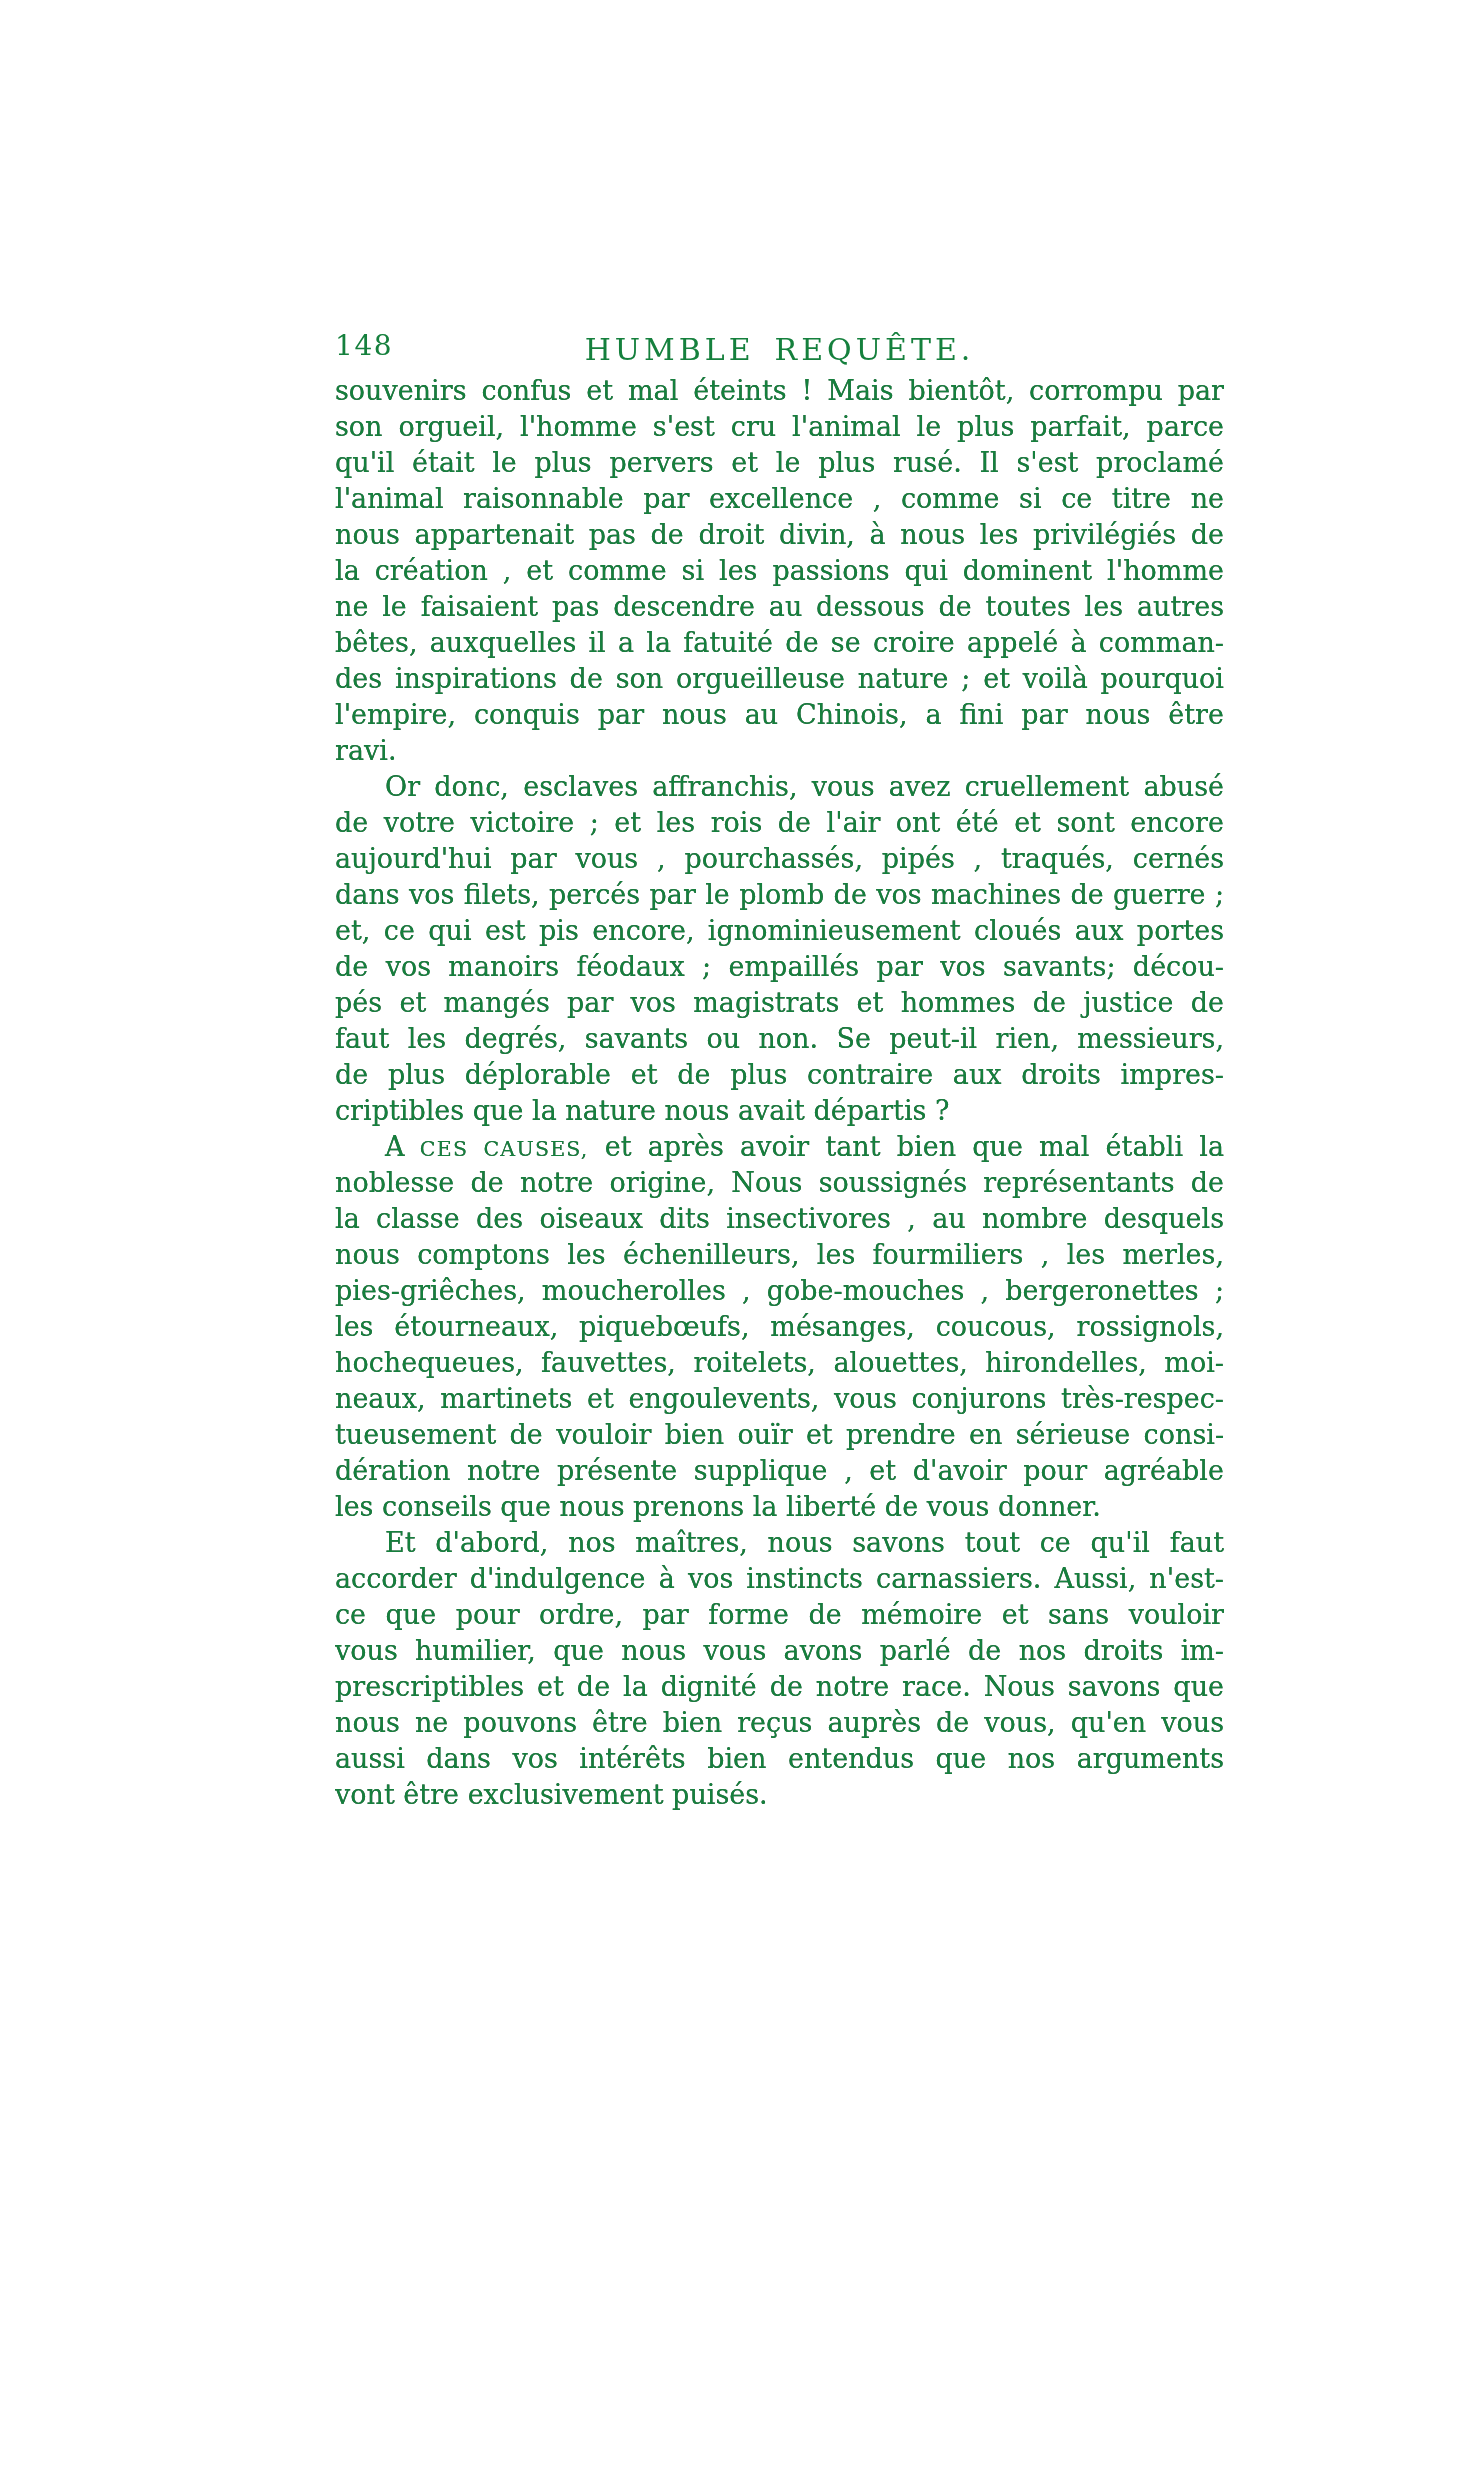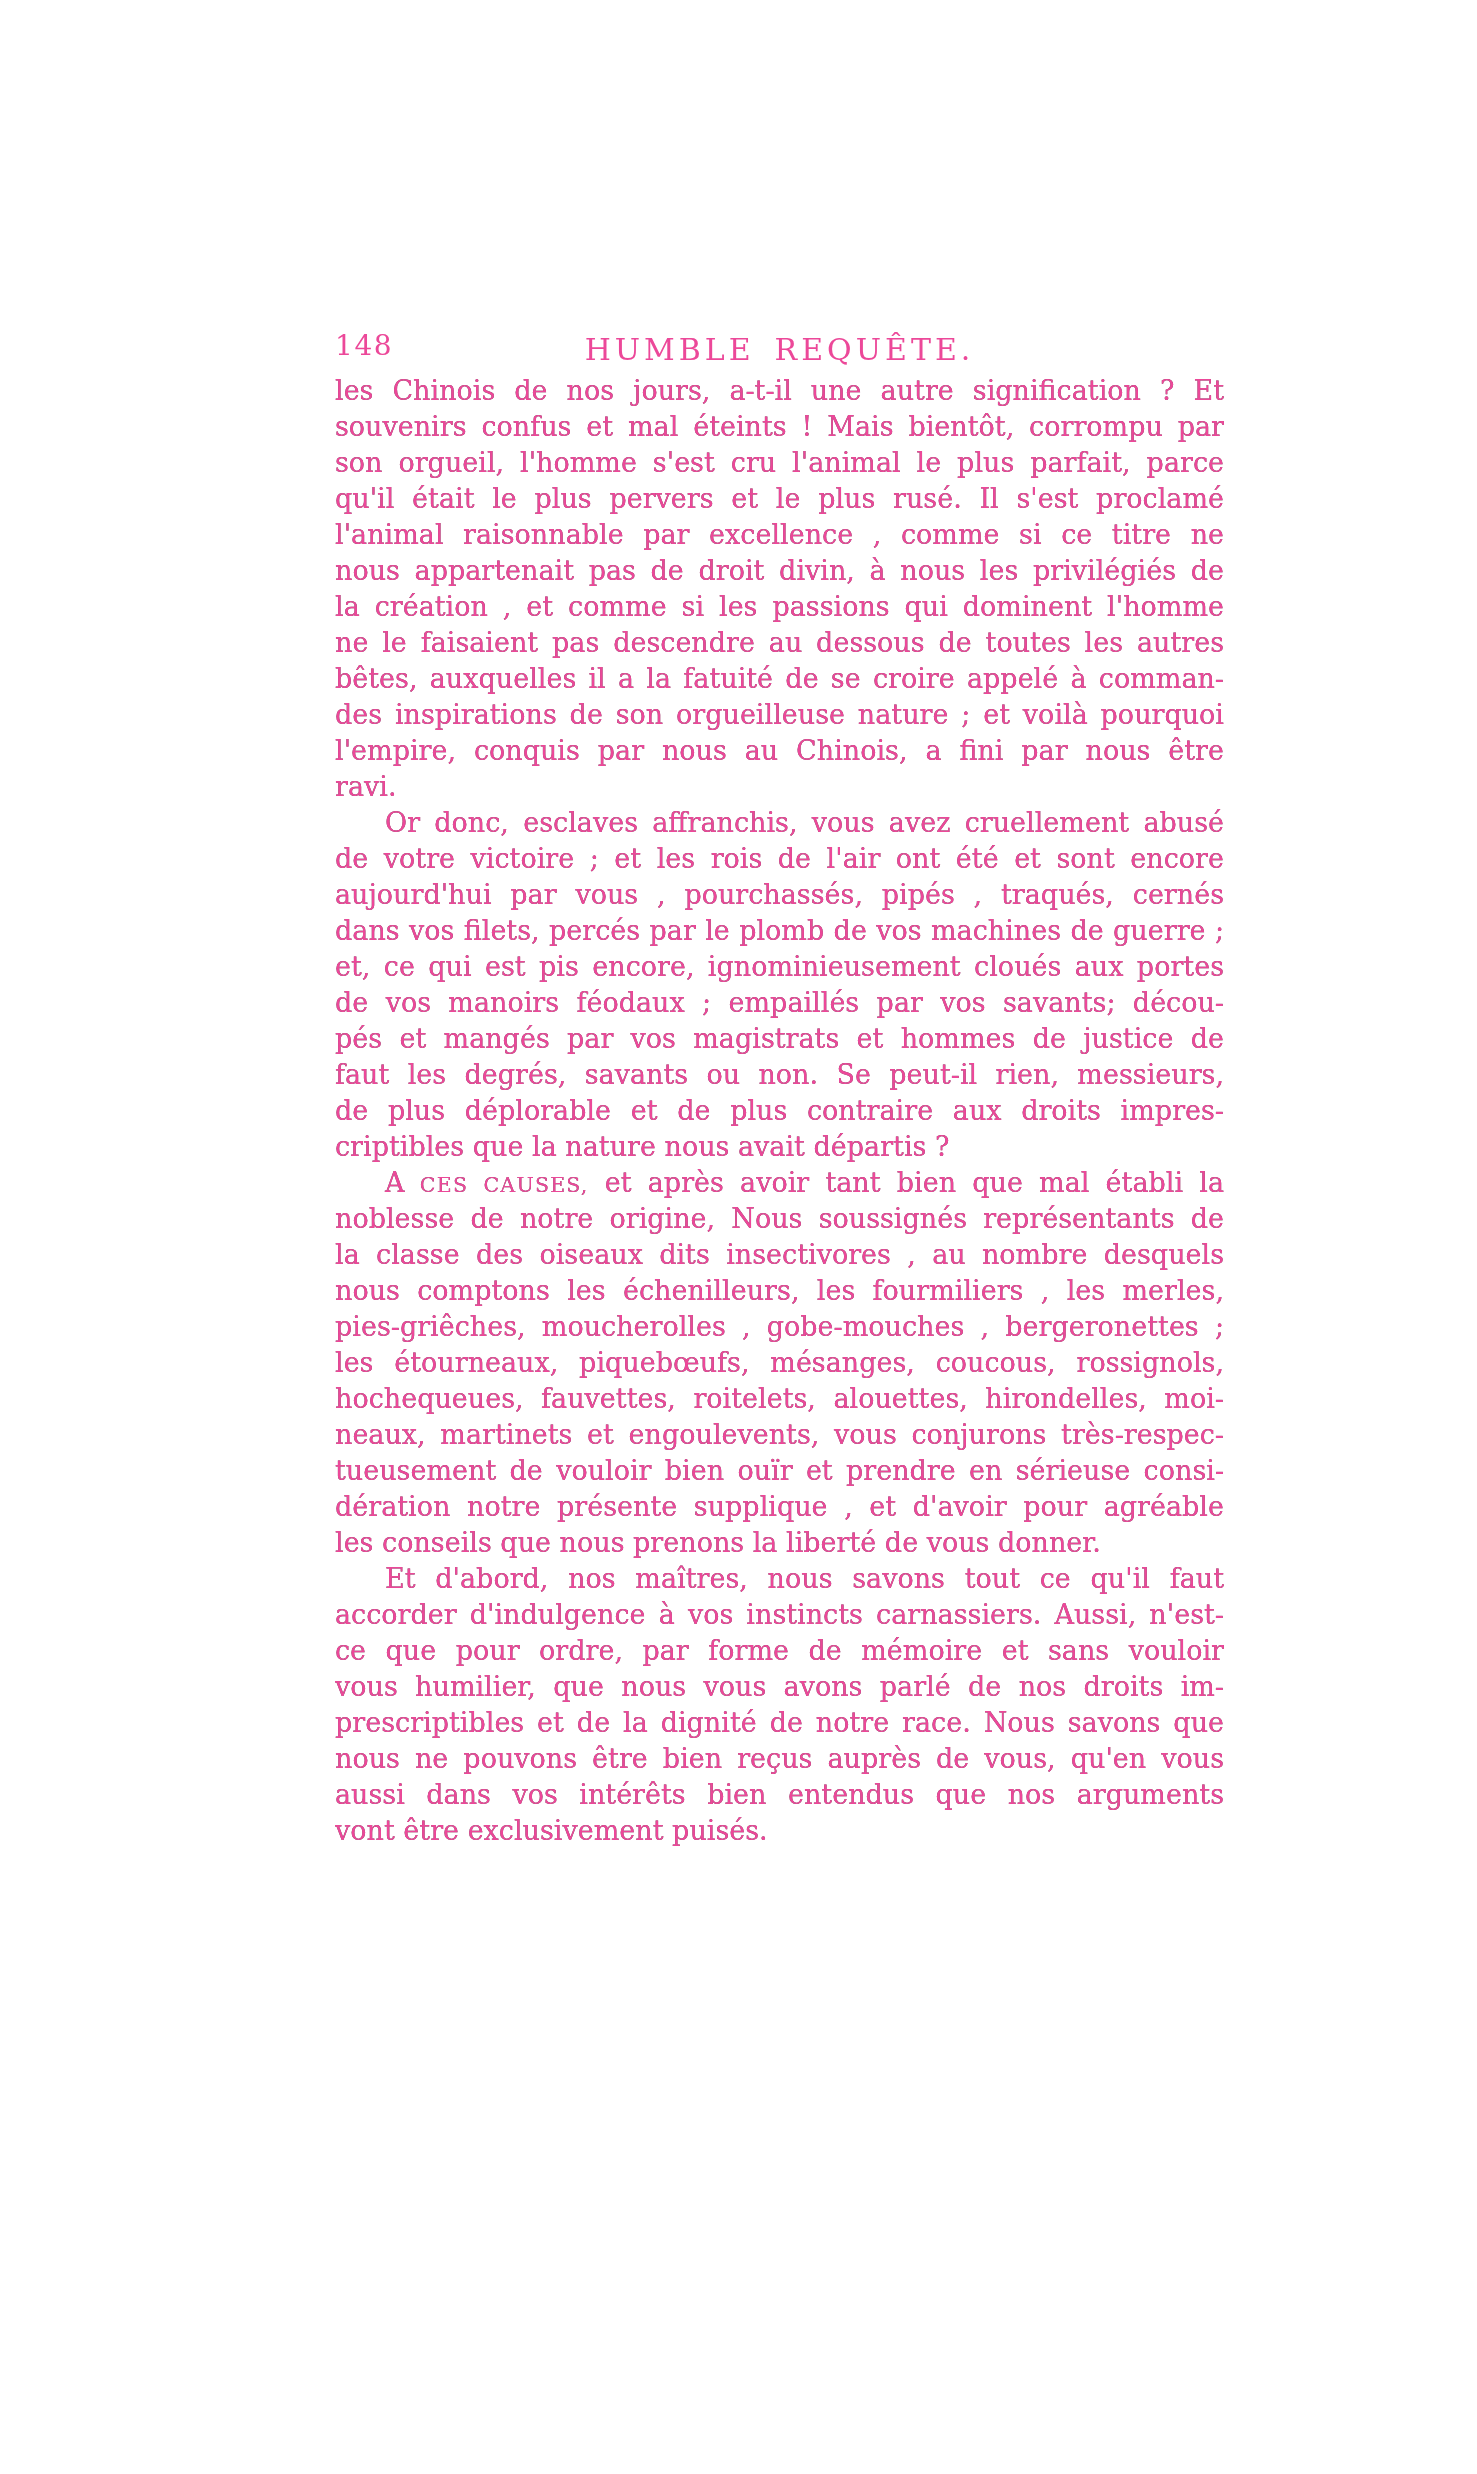--- a/index.html
+++ b/index.html
@@ -7,21 +7,21 @@
     padding: 0;
     background: #ffffff;
   }
   .scan-page {
     position: relative;
     width: 1478px;
     height: 2475px;
     background: #ffffff;
     overflow: hidden;
     font-family: "DejaVu Serif", "Liberation Serif", serif;
-    color: #ec4899;
+    color: #15803d;
   }
   .content {
     position: absolute;
     left: 335px;
     top: 329px;
     width: 889px;
   }
   .page-header {
     position: relative;
     height: 34px;
@@ -71,21 +71,20 @@
 <body>
 
 <div class="scan-page">
   <div class="content">
     <div class="page-header">
       <span class="page-number">148</span>
       <span class="running-title">HUMBLE REQUÊTE.</span>
     </div>
     <div class="page-body">
         <div class="paragraph">
-          <div class="line">les Chinois de nos jours, a-t-il une autre signification ? Et</div>
           <div class="line">souvenirs confus et mal éteints ! Mais bientôt, corrompu par</div>
           <div class="line">son orgueil, l'homme s'est cru l'animal le plus parfait, parce</div>
           <div class="line">qu'il était le plus pervers et le plus rusé. Il s'est proclamé</div>
           <div class="line">l'animal raisonnable par excellence , comme si ce titre ne</div>
           <div class="line">nous appartenait pas de droit divin, à nous les privilégiés de</div>
           <div class="line">la création , et comme si les passions qui dominent l'homme</div>
           <div class="line">ne le faisaient pas descendre au dessous de toutes les autres</div>
           <div class="line">bêtes, auxquelles il a la fatuité de se croire appelé à comman-</div>
           <div class="line">des inspirations de son orgueilleuse nature ; et voilà pourquoi</div>
           <div class="line">l'empire, conquis par nous au Chinois, a fini par nous être</div>

